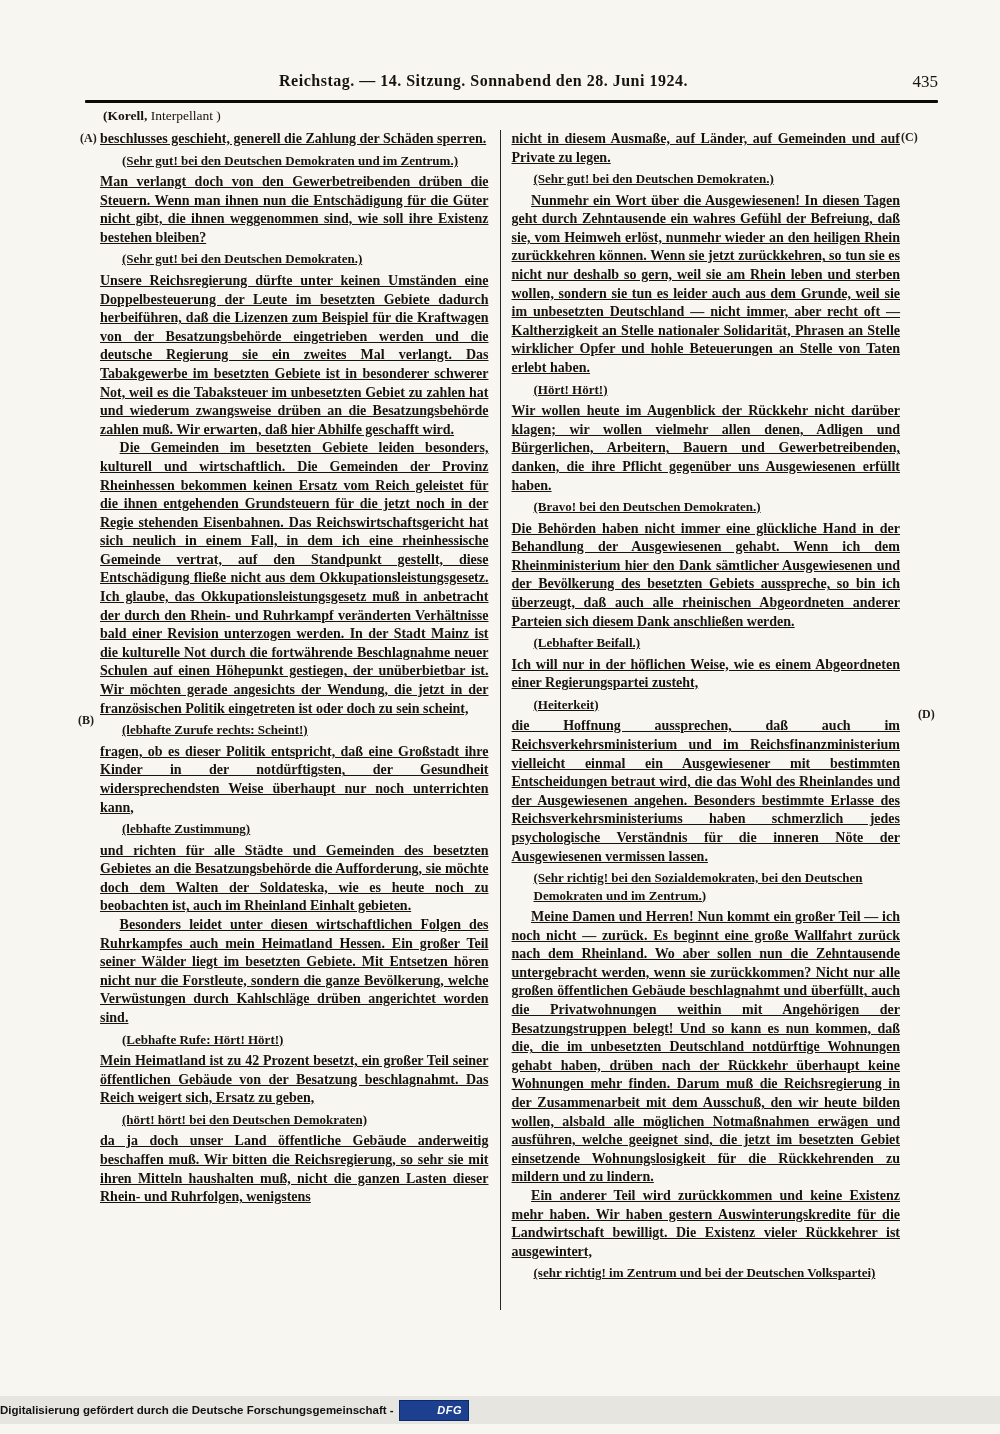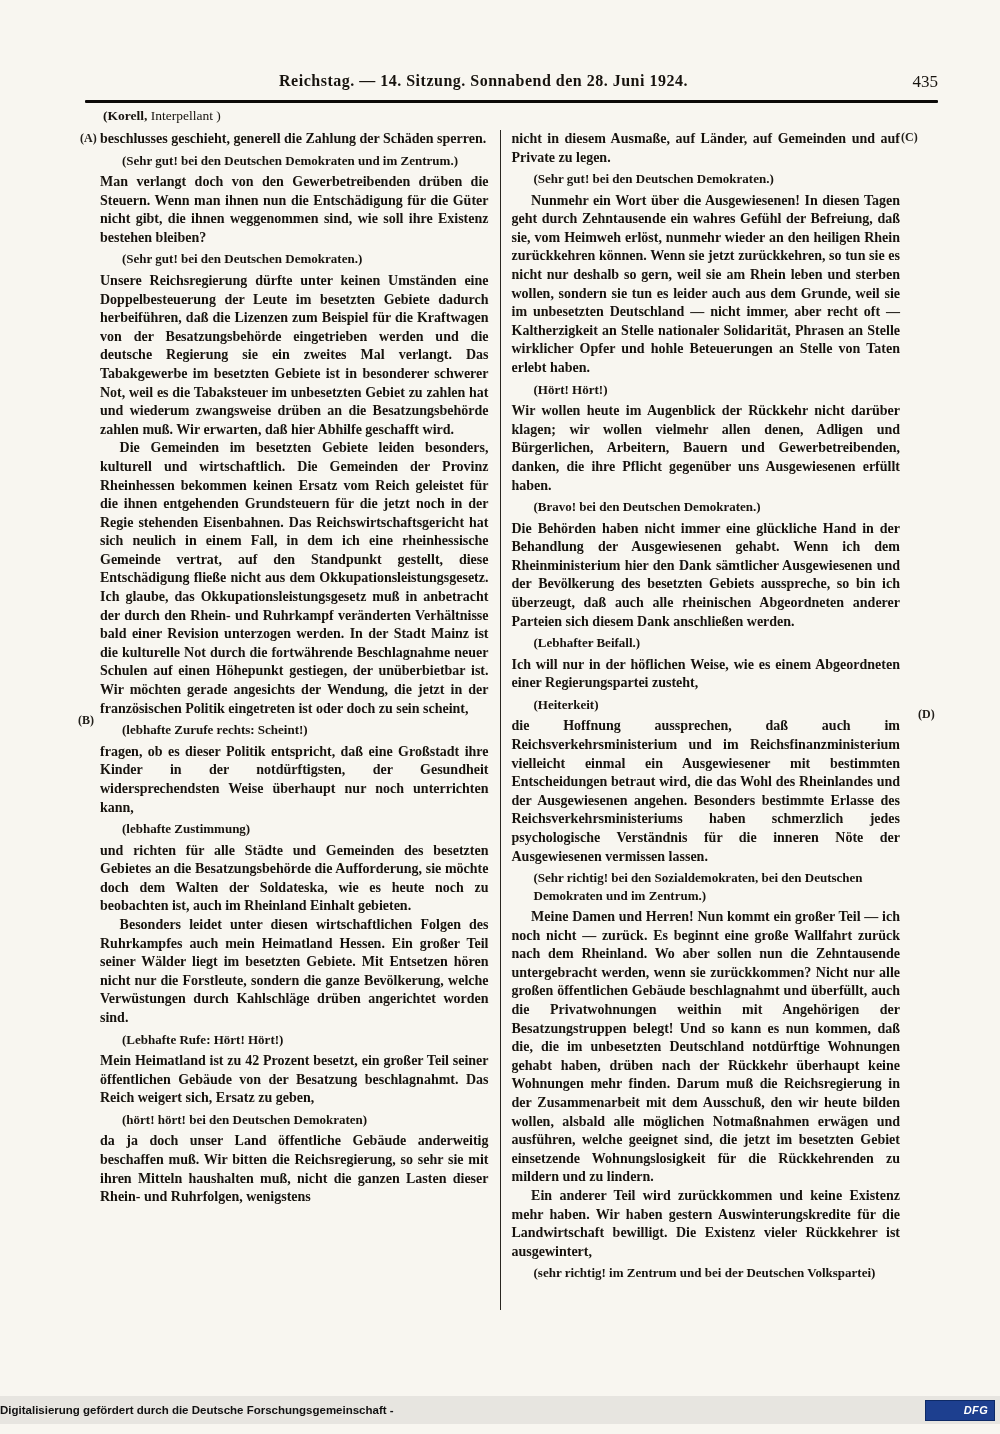--- a/index.html
+++ b/index.html
@@ -53,32 +53,32 @@
     font-size:14px; font-weight:bold; line-height:18.6px;
     text-align:justify;
     hyphens:auto; -webkit-hyphens:auto;
   }
   .col-left  { padding-right:8px; }
   .col-right { padding-left:8px; }
   .col-divider {
     width:0; border-left:1.5px solid #2a2620;
     margin:0 3px; height:1180px;
   }
-  .col p { margin:0; }
+  .col p { margin:0;text-decoration:underline; }
   .col p.para.indent { text-indent:1.4em; }
   .col p.stage {
     text-align:left; text-indent:0;
     font-size:13px; line-height:17.5px;
     padding:3px 22px 4px 22px;
   }
   
   .footer-bar {
     position:absolute; left:0; right:0; top:1396px; height:28px;
     background:#e7e5e0;
-    display:flex; align-items:center; justify-content:space-between;
+    display:flex; align-items:center; justify-content:flex-start;
     padding-right:5px; box-sizing:border-box;
     font-family:"Liberation Sans","DejaVu Sans",sans-serif;
   }
   .footer-credit {
     font-size:11.5px; font-weight:bold; color:#111;
     margin-right:5px;
   }
   .dfg-logo {
     display:inline-flex; align-items:center; justify-content:center;
     width:36px; height:19px;

